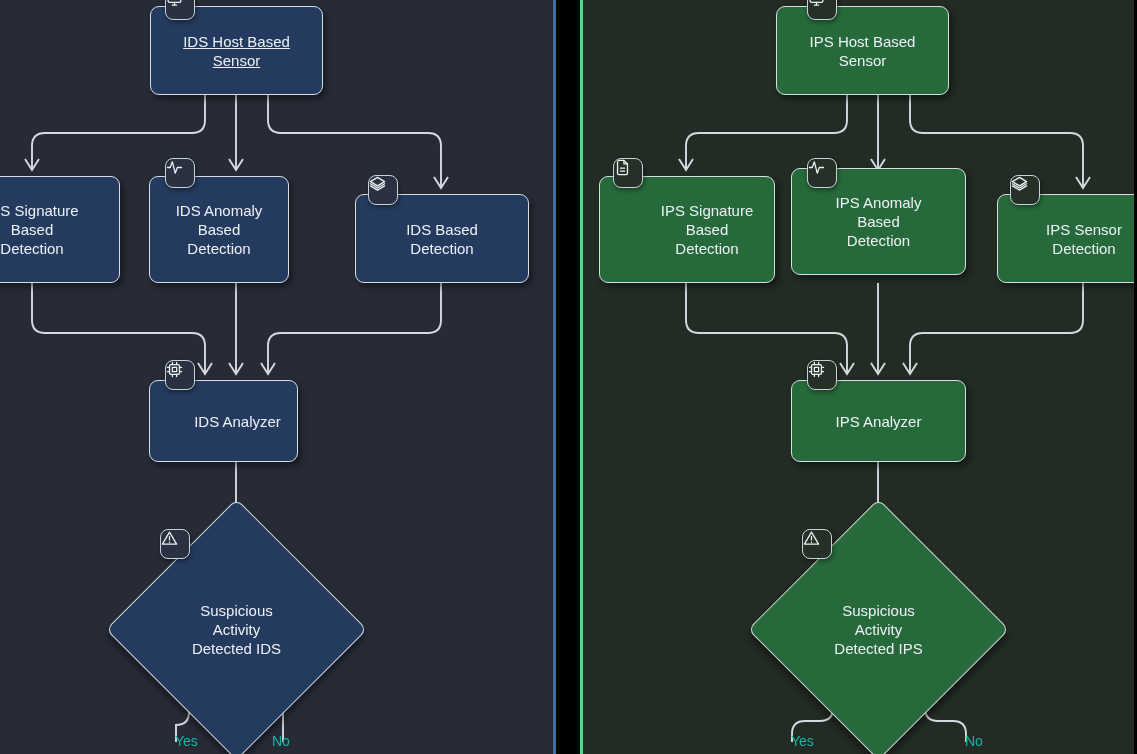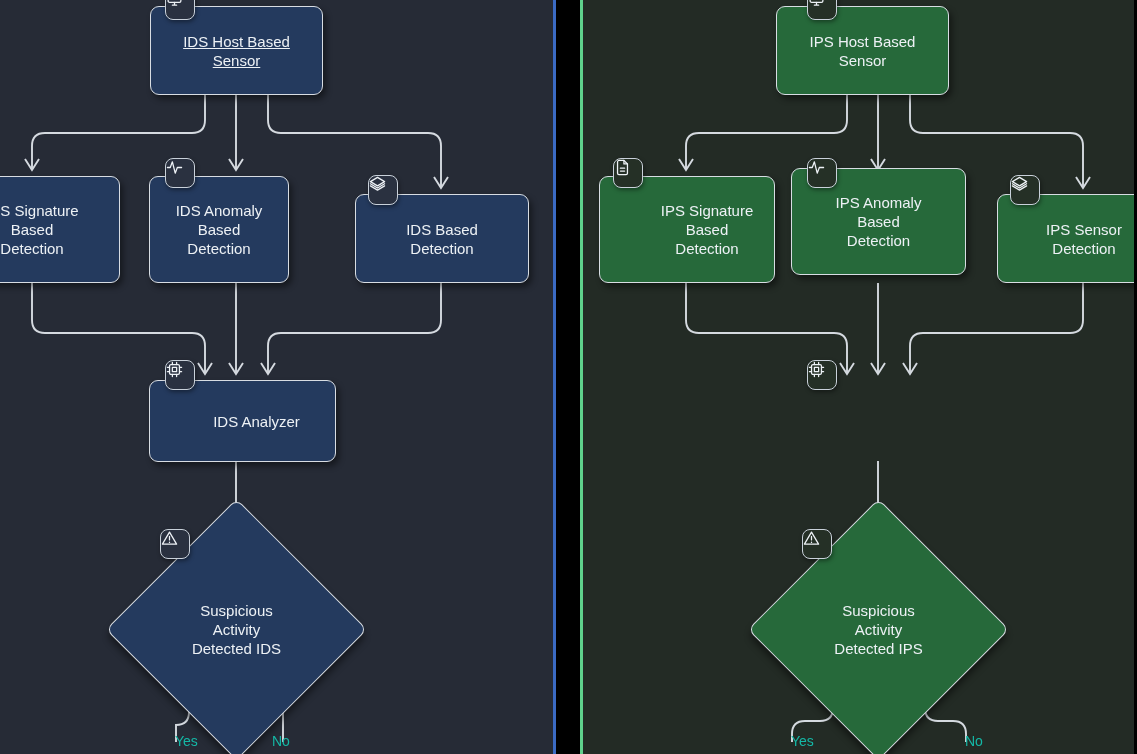--- a/index.html
+++ b/index.html
@@ -141,21 +141,21 @@
 Detection</span>
       </div>
       <div class="ibadge" style="left:368px; top:175px;">
         <svg viewBox="0 0 24 24">
             <path d="M12 2 2 8l10 6 10-6-10-6z"></path>
             <path d="M2 14l10 6 10-6"></path>
             <path d="M2 11l10 6 10-6"></path>
           </svg>
       </div>
 
-      <div class="node blue" style="left:149px; top:380px; width:187px; height:82px;padding-left:28px;">
+      <div class="node blue" style="left:149px; top:380px; width:149px; height:82px;padding-left:28px;">
         <span class="lbl">IDS Analyzer</span>
       </div>
       <div class="ibadge" style="left:165px; top:360px;">
         <svg viewBox="0 0 24 24">
             <rect x="5" y="5" width="14" height="14" rx="2"></rect>
             <rect x="9" y="9" width="6" height="6"></rect>
             <path d="M9 2v3M15 2v3M9 19v3M15 19v3M2 9h3M2 15h3M19 9h3M19 15h3"></path>
           </svg>
       </div>
 
@@ -250,20 +250,23 @@
 Detection</span>
       </div>
       <div class="ibadge" style="left:427px; top:175px;">
         <svg viewBox="0 0 24 24">
             <path d="M12 2 2 8l10 6 10-6-10-6z"></path>
             <path d="M2 14l10 6 10-6"></path>
             <path d="M2 11l10 6 10-6"></path>
           </svg>
       </div>
 
+      <div class="node green" style="left:208px; top:380px; width:175px; height:82px;">
+        <span class="lbl">IPS Analyzer</span>
+      </div>
       <div class="ibadge" style="left:224px; top:360px;">
         <svg viewBox="0 0 24 24">
             <rect x="5" y="5" width="14" height="14" rx="2"></rect>
             <rect x="9" y="9" width="6" height="6"></rect>
             <path d="M9 2v3M15 2v3M9 19v3M15 19v3M2 9h3M2 15h3M19 9h3M19 15h3"></path>
           </svg>
       </div>
 
       <div class="diamond" style="left:203px; top:537px; width:185px; height:185px;">
         <div class="shape green"></div>

